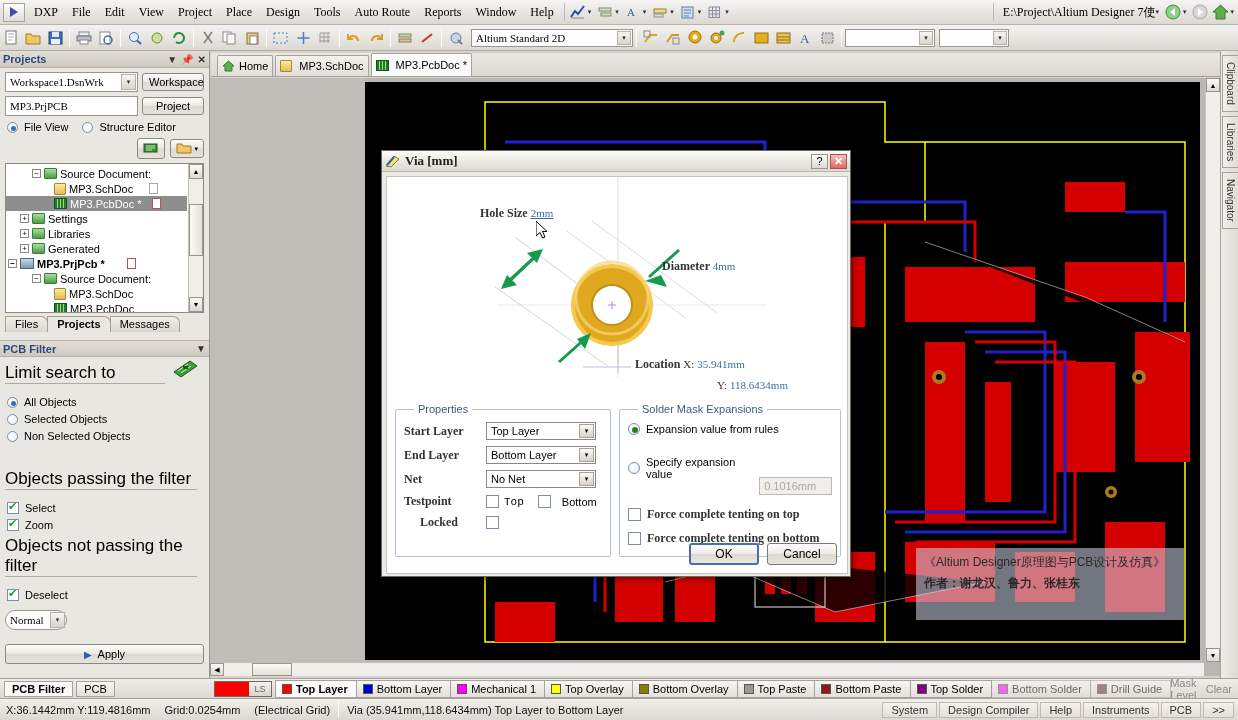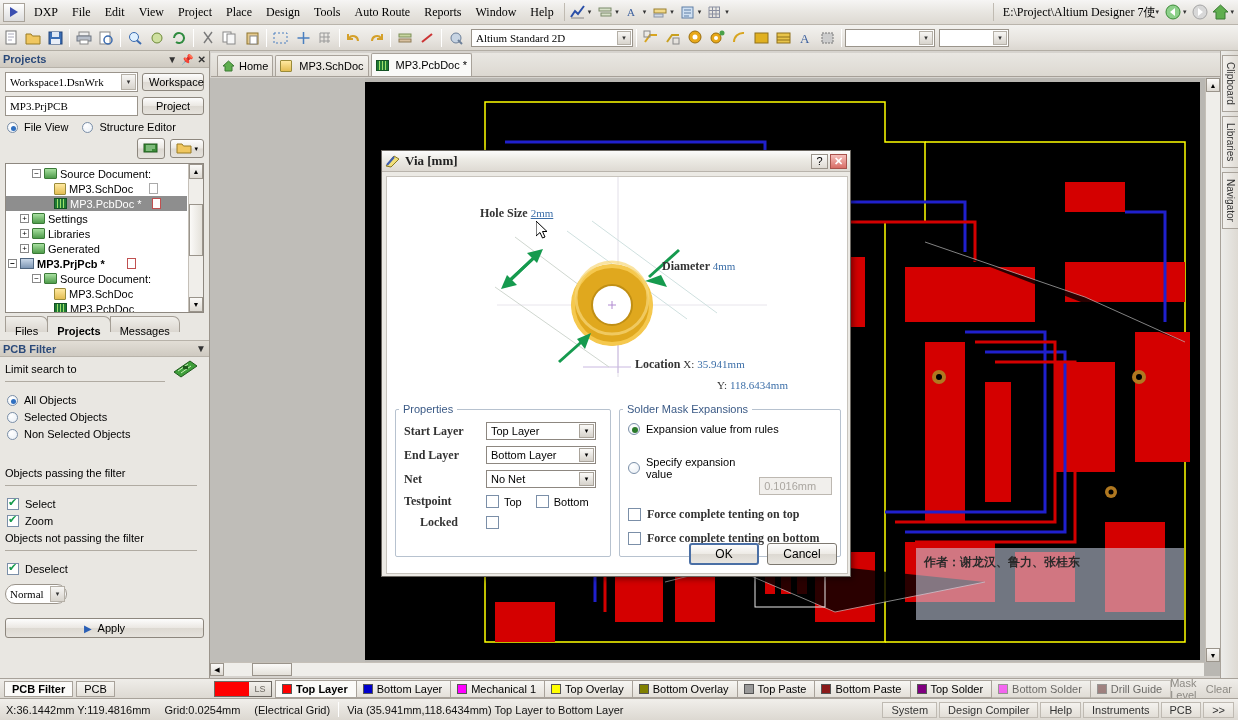--- a/index.html
+++ b/index.html
@@ -132,26 +132,26 @@
     height:15px; background:linear-gradient(to bottom,#fbfaf8,#ddd9d2); border:1px solid #9a948b;
     display:flex;align-items:center;justify-content:center;font-size:7px;
   }
   .scrollv .ar.bot { position:absolute; bottom:0; left:0; right:0;}
   .scrollv .thumb {
     position:absolute; left:0; right:0; top:40px; height:52px;
     background:linear-gradient(to right,#fbfaf8,#e4e1da); border:1px solid #9a948b;
   }
   .ptabs { display:flex; margin-top:3px; height:16px; font-size:11px; }
   .ptab {
-    padding:8px 9px 0 9px; background:linear-gradient(to bottom,#f0eeea,#dbd7d0);
+    padding:1px 9px 0 9px; background:linear-gradient(to bottom,#f0eeea,#dbd7d0);
     border:1px solid #a49e95; border-bottom:none; margin-right:-1px;
     border-radius:0 7px 0 0;
   }
   .ptab.on { background:#e9e7e2; font-weight:bold; }
-  .lbl-underline { border-bottom:1px solid #b0aba2; padding-bottom:6px; margin-bottom:12px; font-size:11px;}
+  .lbl-underline { border-bottom:1px solid #b0aba2; padding-bottom:0; margin-bottom:12px; font-size:17px;}
 
   
   .canvas-wrap {
     position:absolute; left:210px; top:78px; width:1010px; height:598px;
     background:#b9b7b2;
   }
   .canvas {
     position:absolute; left:155px; top:4px; width:835px; height:578px;
     background:#000; overflow:hidden;
   }
@@ -266,21 +266,21 @@
   }
   .tbtn.x { background:linear-gradient(to bottom,#f6c0bc,#d86d66); color:#fff; font-weight:bold;border-color:#a8534d;}
   .dlg-body { position:absolute; left:4px; top:25px; width:462px; height:398px; background:#fff; border:1px solid #c8c4bd; }
   .preview { position:relative; width:100%; height:200px; }
   .pv-label { position:absolute; font-family:"Liberation Serif",serif; font-weight:bold; font-size:12px; color:#333;}
   .pv-val { color:#3b6ea8; font-family:"Liberation Serif",serif; font-weight:normal; font-size:11px;}
   .group {
     position:absolute; border:1px solid #b7c2cf; border-radius:2px;
   }
   .group > .glabel {
-    position:absolute; top:-7px; left:3px; background:#fff; padding:0 4px;
+    position:absolute; top:-7px; left:18px; background:#fff; padding:0 4px;
     font-size:11px; color:#3b5a86;
   }
   .frow { display:flex; align-items:center; margin-bottom:6px; }
   .flabel { font-family:"Liberation Serif",serif; font-weight:bold; font-size:12px; color:#333; }
   .fsel {
     height:18px; border:1px solid #8d8780; background:#fff; font-size:11px;
     display:flex; align-items:center; padding-left:4px; position:relative;
   }
   .fsel .arw {
     position:absolute; right:1px; top:1px; width:15px; height:14px;
@@ -873,20 +873,21 @@
           <path d="M560 160 L720 215 L820 260"></path>
           <path d="M300 500 L420 470"></path>
         </g>
 
         <g stroke="#e8e8e8" stroke-width="1" fill="none">
           <rect x="390" y="475" width="70" height="50"></rect>
           <rect x="140" y="440" width="60" height="46"></rect>
         </g>
       </svg>
       <div class="watermark">
+        <div class="wm1">《Altium Designer原理图与PCB设计及仿真》</div>
         <div class="wm2">作者：谢龙汉、鲁力、张桂东</div>
       </div>
     </div>
     <div class="vscroll-canvas">
       <div class="ar">▲</div>
       <div class="ar" style="position:absolute;bottom:0;left:0;right:0;">▼</div>
     </div>
     <div class="hscroll">
       <div class="ar">◀</div>
       <div class="thumb"></div>
@@ -1067,23 +1068,23 @@
           <div class="frow">
             <span class="flabel" style="width:82px;">Net</span>
             <div class="fsel" style="width:110px;">
               <span>No Net</span>
               <span class="arw">▾</span>
             </div>
           </div>
           <div class="frow">
             <span class="flabel" style="width:82px;">Testpoint</span>
             <span class="dcb"></span>
-            <span style="margin-left:5px;">Top</span>
+            <span style="margin-left:5px;font-family:Liberation Mono, monospace;">Top</span>
             <span class="dcb" style="margin-left:14px;"></span>
-            <span style="margin-left:5px;text-align:right;">Bottom</span>
+            <span style="margin-left:11px;text-align:right;">Bottom</span>
           </div>
           <div class="frow">
             <span class="flabel" style="width:82px; padding-left:16px;">Locked</span>
             <span class="dcb"></span>
           </div>
         </div>
       </div>
 
       <div class="group" style="left:232px; top:232px; width:222px; height:148px;">
         <span class="glabel">Solder Mask Expansions</span>

